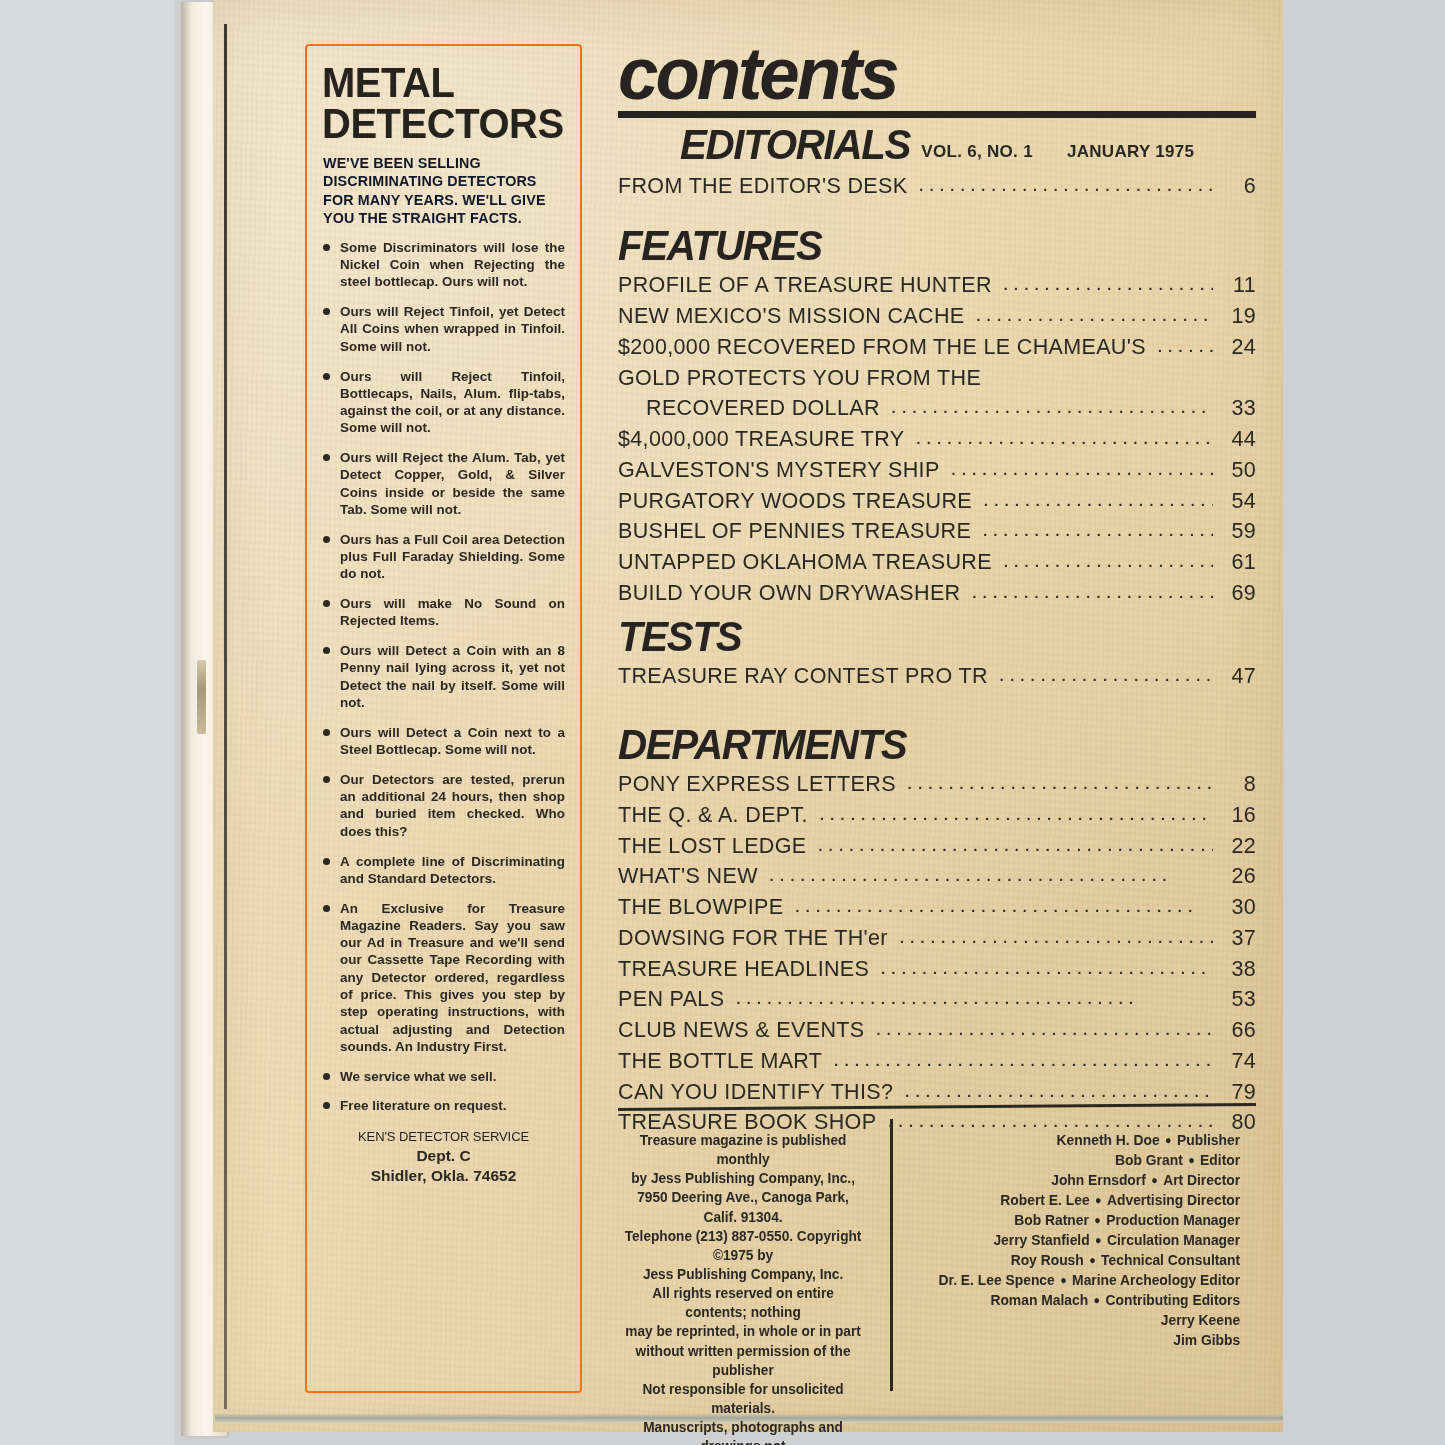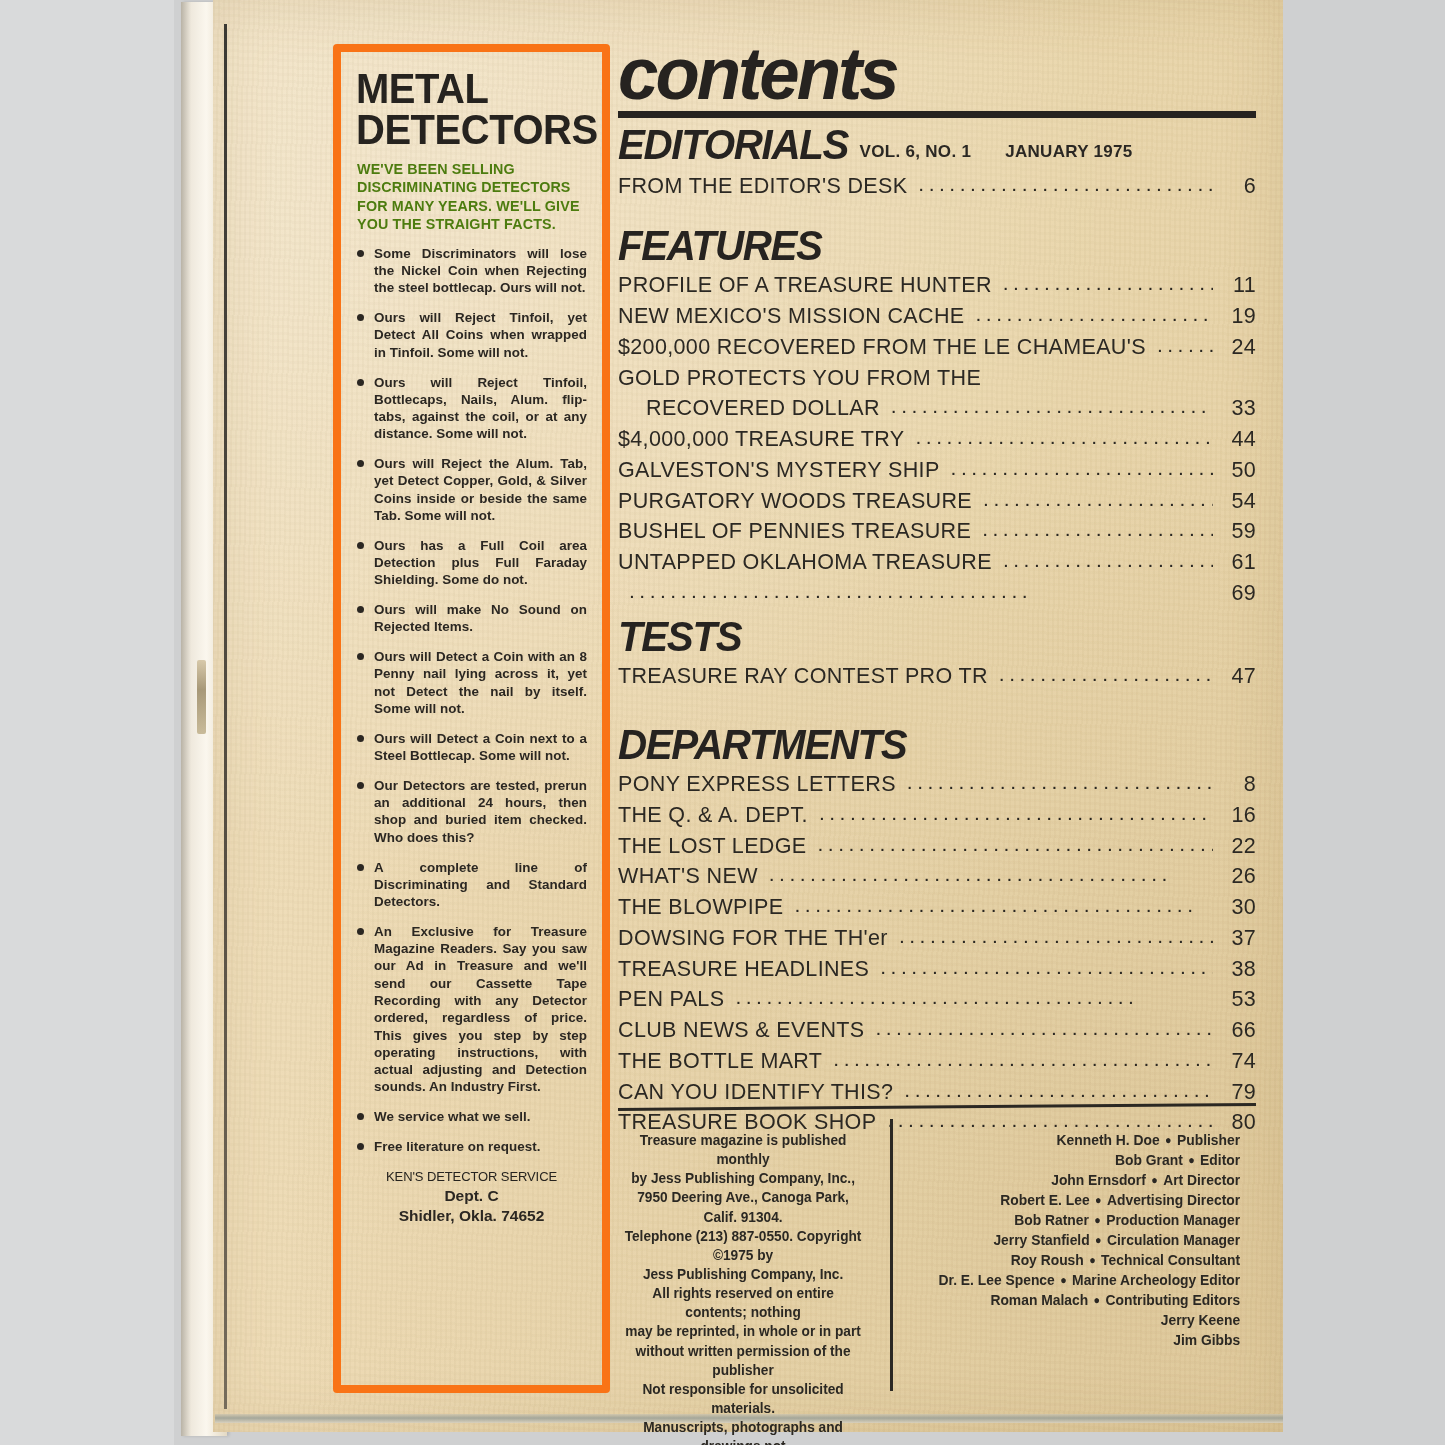--- a/index.html
+++ b/index.html
@@ -51,34 +51,34 @@
     background:linear-gradient(180deg,#cdbb95,#8d7a52 40%,#b9a87f);
     opacity:.75;border-radius:2px;
   }
 
   
   #content{position:absolute;left:0;top:0;width:1445px;height:1445px;color:#262320;}
 
   
   .ad{
     position:absolute;left:305px;top:44px;width:277px;height:1349px;
-    border:8px solid #f97316;border-radius:4px;
-    box-sizing:border-box;padding:14px 15px 0 15px;margin-left:28px;
+    border:2px solid #f97316;border-radius:4px;
+    box-sizing:border-box;padding:14px 15px 0 15px;
   }
   .ad-title{
     font-weight:700;font-size:43px;line-height:.96;letter-spacing:-0.5px;
     color:#26231f;text-align:left;
     font-family:"Liberation Sans",sans-serif;
     transform:scaleX(.93);transform-origin:left top;
     margin:2px 0 9px 0;
   }
   .ad-title span{display:block;}
   .ad-lead{
     font-weight:700;font-size:14.3px;line-height:1.30;letter-spacing:.15px;
-    color:#4d7c0f;margin:0 0 11px 1px;text-transform:uppercase;
+    color:#0f172a;margin:0 0 11px 1px;text-transform:uppercase;
   }
   .ad-bullets{list-style:none;margin:0;padding:0;}
   .ad-bullets li{
     position:relative;padding-left:18px;margin-bottom:12.5px;
     font-size:13.4px;line-height:1.29;color:#2b2722;font-weight:600;
     letter-spacing:.05px;text-align:justify;text-justify:inter-word;
   }
   .ad-bullets li:before{
     content:"";position:absolute;left:1px;top:5px;
     width:7px;height:7px;border-radius:50%;background:#2b2722;
@@ -91,21 +91,21 @@
   
   .toc{position:absolute;left:618px;top:44px;width:638px;}
   .contents-word{
     font-family:"Liberation Sans",sans-serif;
     font-weight:700;font-style:italic;font-size:74px;line-height:.82;
     letter-spacing:-3px;color:#262320;
     transform:scaleX(.98);transform-origin:left bottom;
     margin:0 0 6px 0;
   }
   .rule-thick{height:7px;background:#262320;margin:0 0 4px 0;}
-  .sec-head-row{display:flex;align-items:flex-end;gap:2px;}
+  .sec-head-row{display:flex;align-items:flex-end;gap:2px;justify-content:center;}
   .sec-head{
     font-weight:700;font-style:italic;font-size:42px;line-height:1;
     letter-spacing:-1.4px;color:#262320;
     transform:scaleX(.96);transform-origin:left bottom;
     margin:2px 0 2px 0;white-space:nowrap;
   }
   .issue-line{
     font-weight:700;font-size:17px;letter-spacing:.3px;color:#2a2723;
     padding-bottom:6px;display:flex;gap:34px;white-space:nowrap;
   }
@@ -267,20 +267,21 @@
         <span class="etitle">BUSHEL OF PENNIES TREASURE</span>
         <span class="leader">.......................................</span>
         <span class="epage">59</span>
       </div>
       <div class="entry">
         <span class="etitle">UNTAPPED OKLAHOMA TREASURE</span>
         <span class="leader">.......................................</span>
         <span class="epage">61</span>
       </div>
       <div class="entry">
+        <span class="etitle">BUILD YOUR OWN DRYWASHER</span>
         <span class="leader">.......................................</span>
         <span class="epage">69</span>
       </div>
     </div>
 
     <div class="gap-sm"></div>
 
     <div class="sec-head">TESTS</div>
     <div class="entries">
       <div class="entry">

